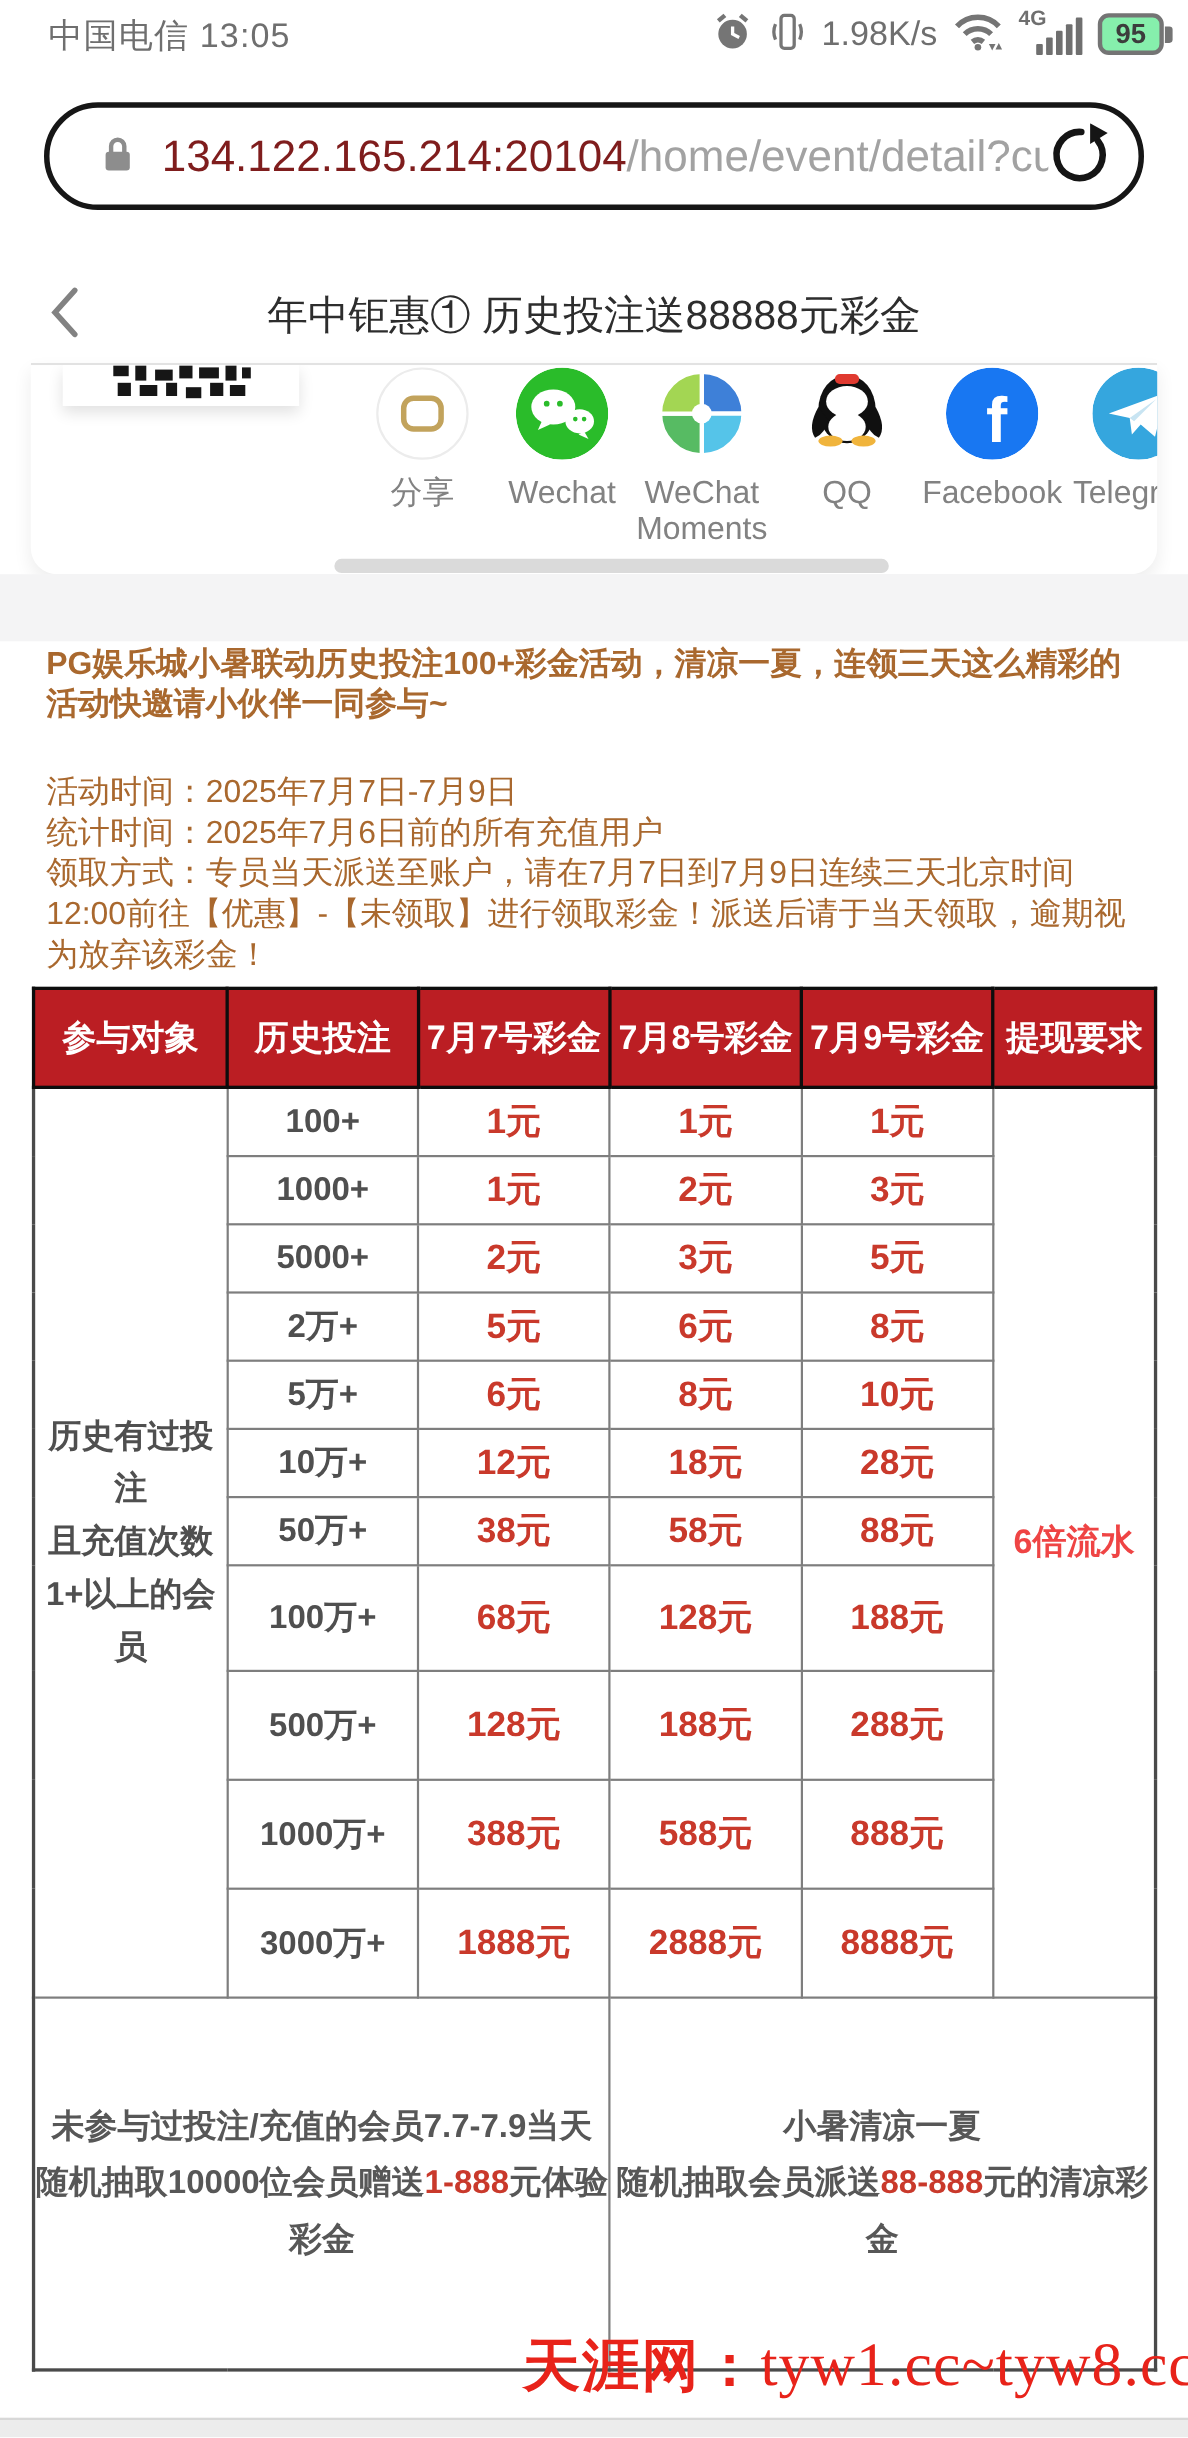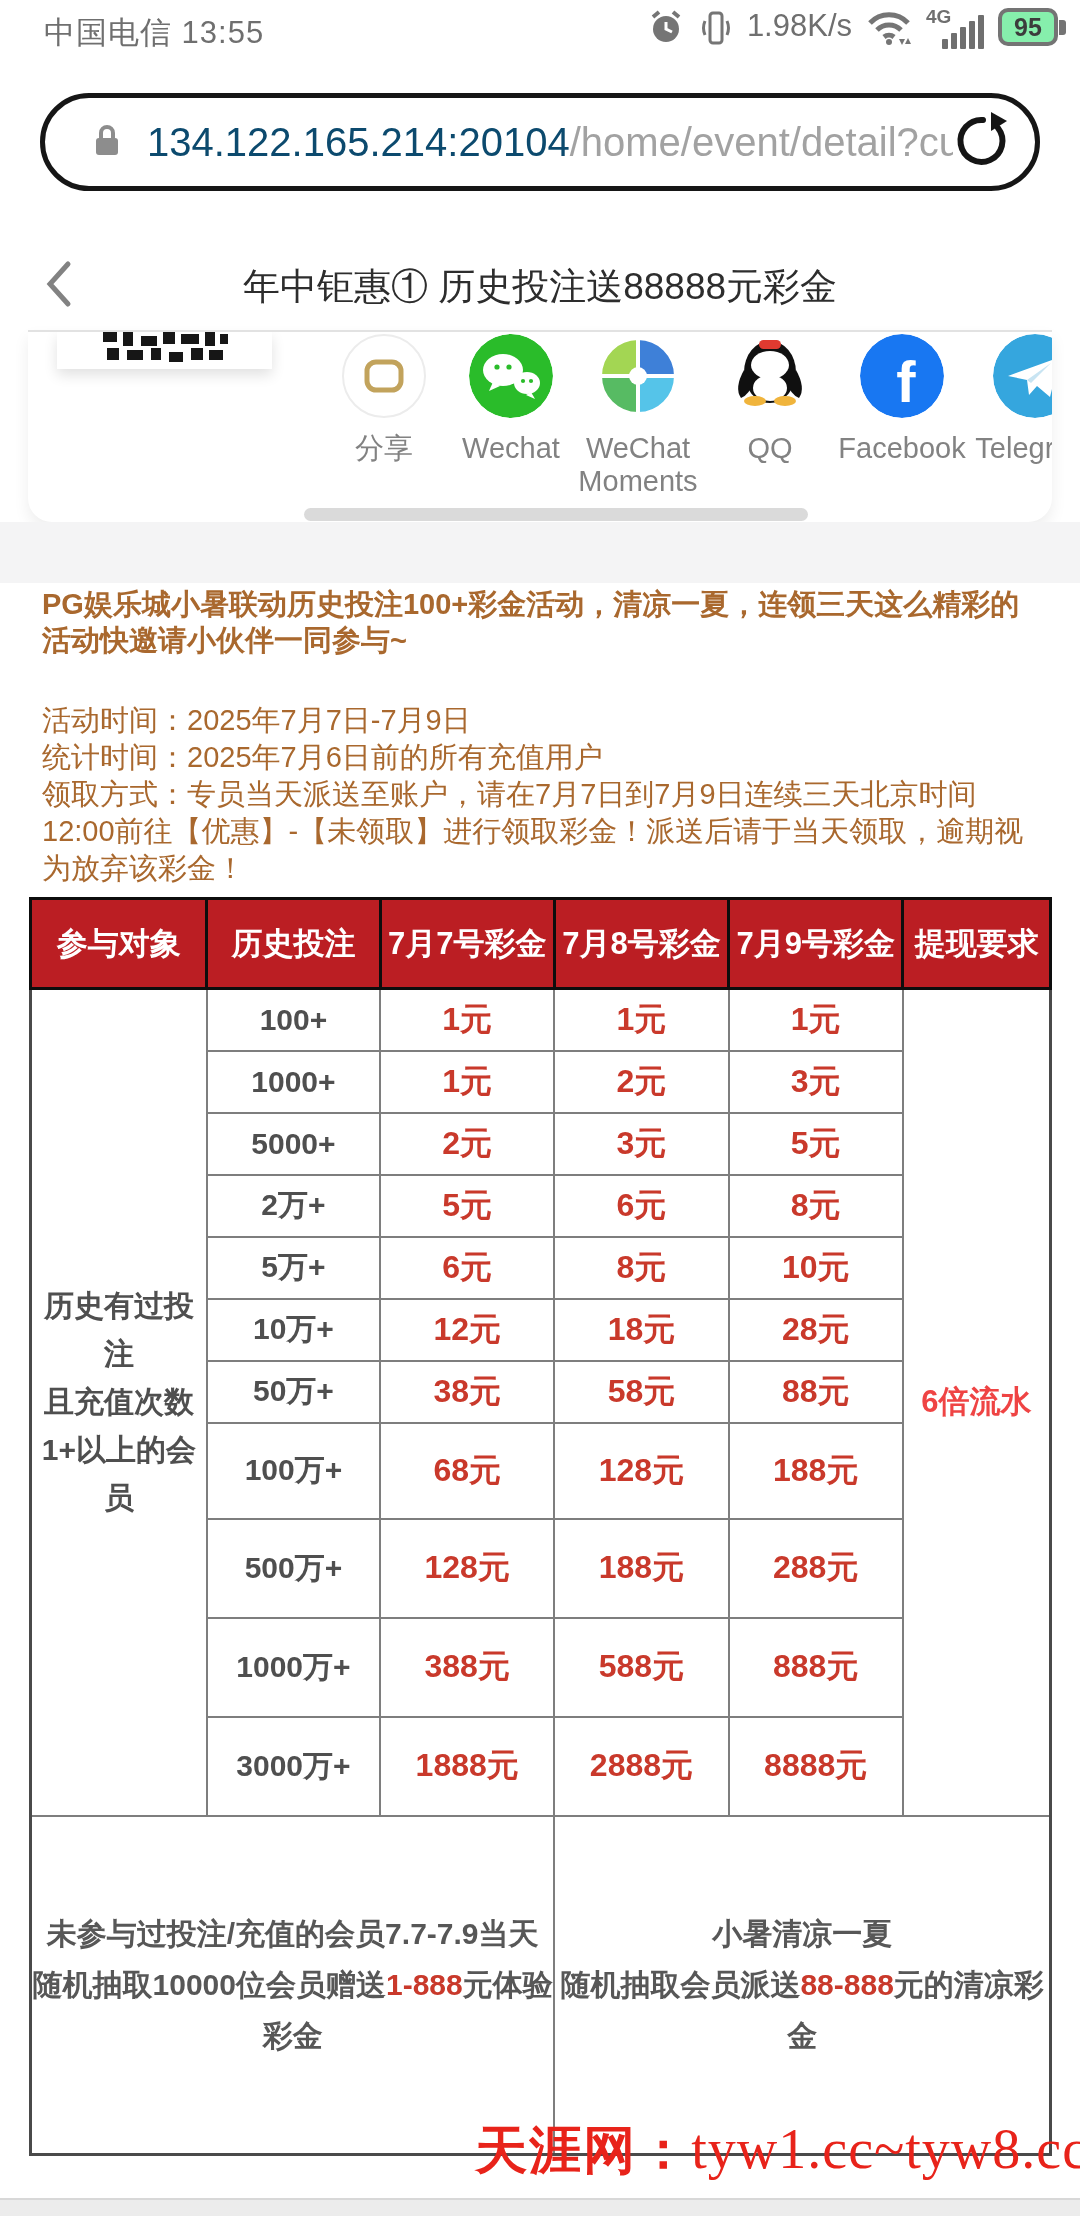--- a/index.html
+++ b/index.html
@@ -5,37 +5,37 @@
   * { box-sizing: border-box; }
   html,body { margin:0; padding:0; background:#fff; }
   .screen {
     position:relative; width:1080px; height:2216px; background:#ffffff;
     overflow:hidden; font-family:"Liberation Sans", sans-serif;
   }
 
   
   .status-bar { position:absolute; top:0; left:0; width:1080px; height:62px; }
   .carrier { position:absolute; left:44px; top:12px; font-size:31px; color:#6f6f6f; letter-spacing:1px; }
-  .status-right { position:absolute; right:22px; top:8px; height:46px; display:flex; gap:14px; }
+  .status-right { position:absolute; right:22px; top:8px; height:46px; display:flex; align-items:center; gap:14px; }
   .speed { font-size:31px; color:#6f6f6f; }
   .signal { position:relative; width:58px; height:44px; }
   .signal .nettype { position:absolute; left:0; top:-2px; font-size:19px; font-weight:bold; color:#6f6f6f; }
   .signal .bars { position:absolute; right:0; bottom:3px; display:flex; align-items:flex-end; gap:3px; }
   .signal .bars i { display:block; width:6px; background:#6f6f6f; border-radius:1px; }
   .battery { position:relative; width:60px; height:38px; border:4px solid #747474; border-radius:10px;
              background:#86efac; display:flex; align-items:center; justify-content:center; }
   .battery-text { font-size:25px; color:#3c3c3c; font-weight:bold; }
   .battery-nub { position:absolute; right:-12px; top:8px; width:7px; height:15px; background:#747474; border-radius:0 3px 3px 0; }
 
   
   .url-bar { position:absolute; left:40px; top:93px; width:1000px; height:98px; background:#fff;
              border:5px solid #161616; border-radius:52px; display:flex; align-items:center;
              padding:0 26px 0 46px; }
   .url-text { flex:1; font-size:40px; white-space:nowrap; overflow:hidden; margin-left:24px; }
-  .url-host { color:#0c4a6e; }
+  .url-host { color:#7f1d1d; }
   .url-path { color:#a2a2a2; }
 
   
   .back-btn { position:absolute; left:42px; top:258px; width:36px; height:52px; }
   .nav-title { position:absolute; left:0; top:262px; width:1080px; text-align:center;
                font-size:37px; color:#2d2d2d; font-weight:500; }
 
   
   .share-card { position:absolute; left:28px; top:330px; width:1024px; height:192px; background:#fff;
                 border-top:2px solid #e2e2e2; border-radius:0 0 24px 24px;
@@ -84,21 +84,21 @@
                color:#e8231a; white-space:nowrap; }
   .wm-cjk   { font-size:52px; font-weight:900; letter-spacing:2px; }
   .wm-latin { font-size:56px; font-family:"Liberation Serif", serif; letter-spacing:1px; }
 </style>
 </head>
 <body>
 
 <div class="screen">
 
   <div class="status-bar">
-    <div class="carrier">中国电信 13:55</div>
+    <div class="carrier">中国电信 13:05</div>
     <div class="status-right">
       <span>
         <svg width="38" height="38" viewBox="0 0 38 38">
           <path d="M6 9 L12 4" stroke="#757575" stroke-width="4" fill="none"></path>
           <path d="M32 9 L26 4" stroke="#757575" stroke-width="4" fill="none"></path>
           <circle cx="19" cy="21" r="13" fill="#757575"></circle>
           <path d="M19 14 v7 l6 3" stroke="#ffffff" stroke-width="3" fill="none"></path>
         </svg>
       </span>
       <span>

